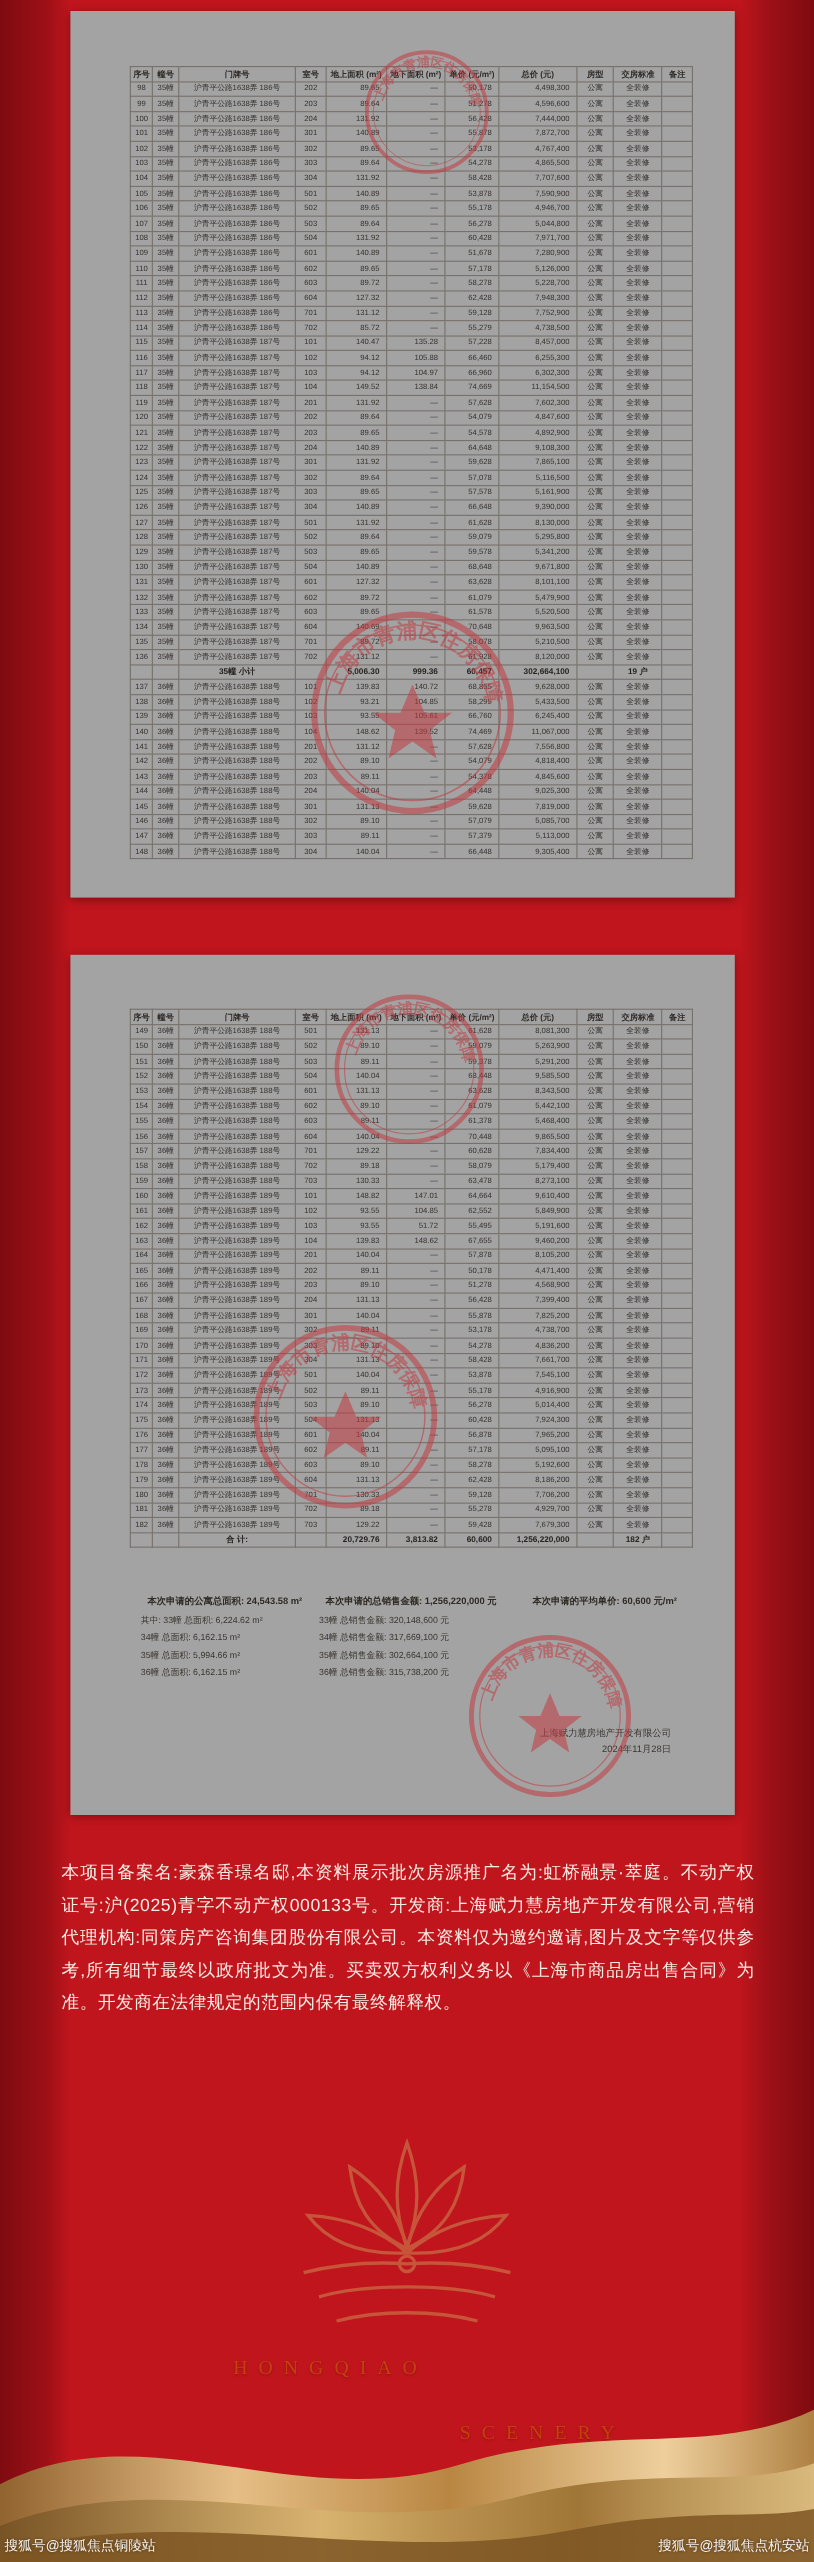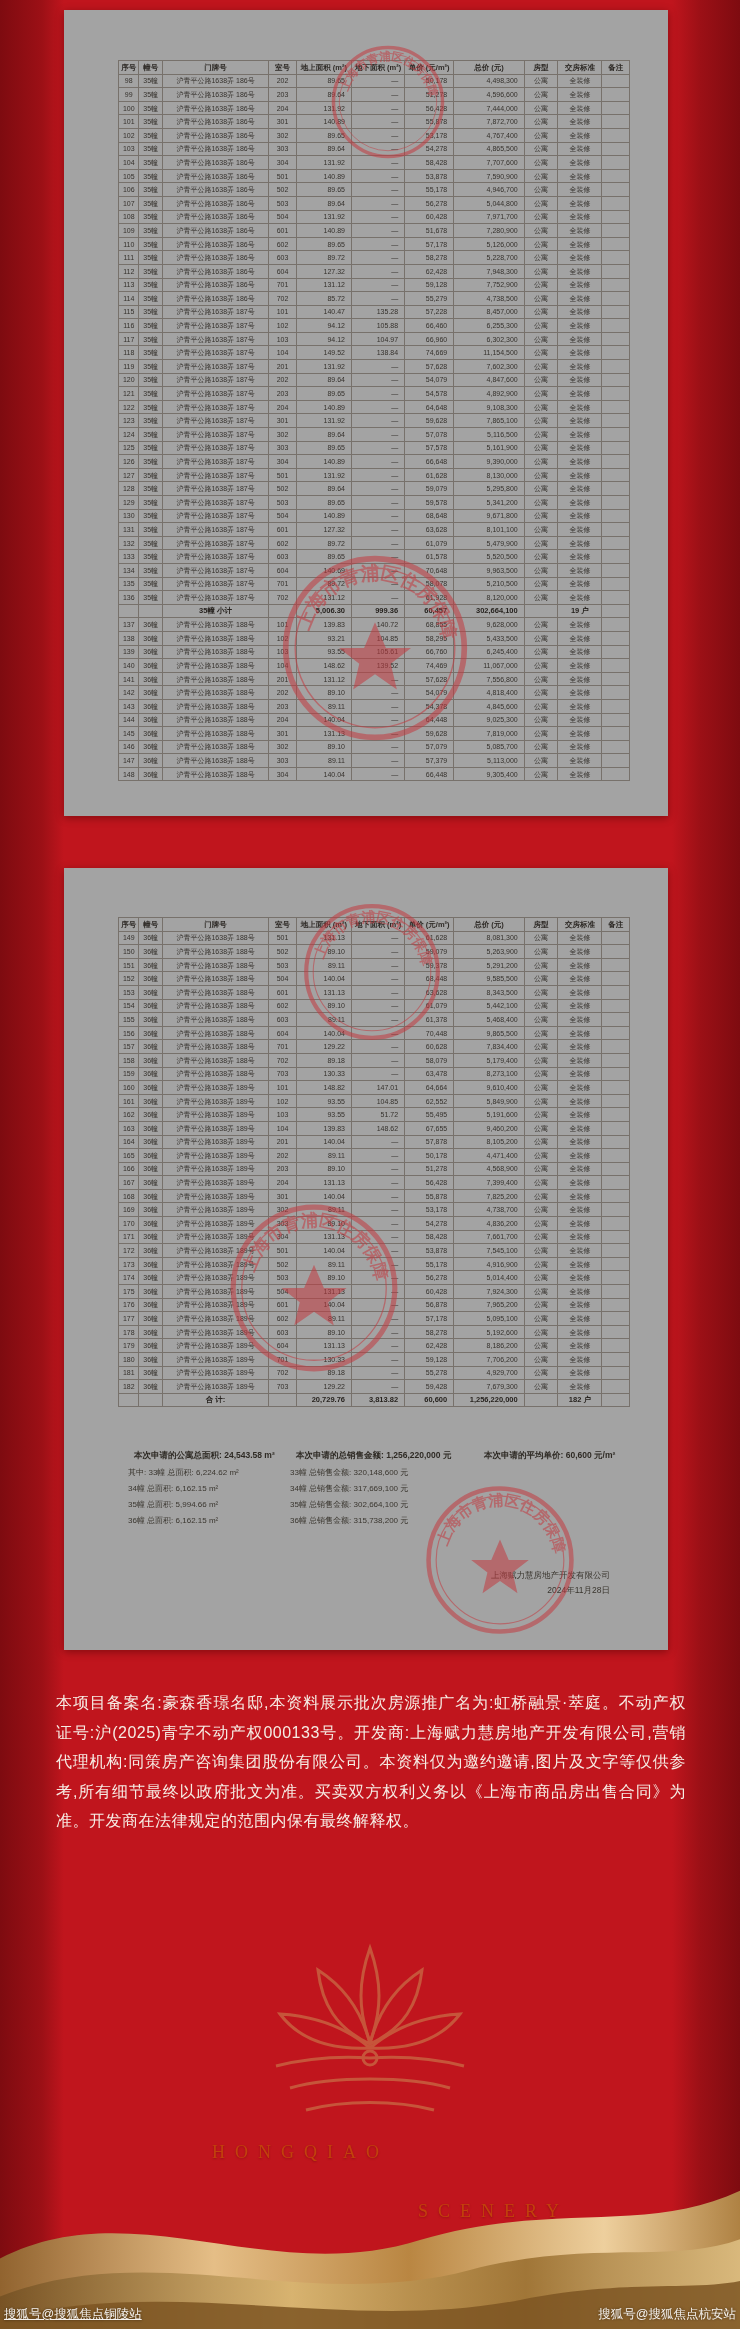--- a/index.html
+++ b/index.html
@@ -47,21 +47,21 @@
   }
 
   .emblem{position:absolute;left:240px;top:1930px;width:260px;height:230px;opacity:.5;}
   .brand{position:absolute;color:#c2410c;letter-spacing:10px;font-size:18px;font-weight:normal;
          text-shadow:0 1px 2px rgba(90,10,10,.4);font-family:"Liberation Serif","DejaVu Serif",serif;}
   #brand-line1{left:212px;top:2142px;}
   #brand-line2{left:418px;top:2184px;margin-top:17px;}
 
   .ribbon{position:absolute;left:0;top:2120px;width:740px;height:209px;overflow:hidden;}
   .watermark{position:absolute;font-size:12.5px;color:#ffffff;opacity:.92;text-shadow:0 0 3px rgba(0,0,0,.55);}
-  #wm-left{left:4px;top:2306px;text-decoration:underline;}
+  #wm-left{left:4px;top:2306px;}
   #wm-right{right:4px;top:2306px;}
 </style>
 </head>
 <body>
 
 <div class="page" id="page1">
   <table class="pricetable" id="table1">
     <colgroup>
       <col class="c0">
         <col class="c1">

